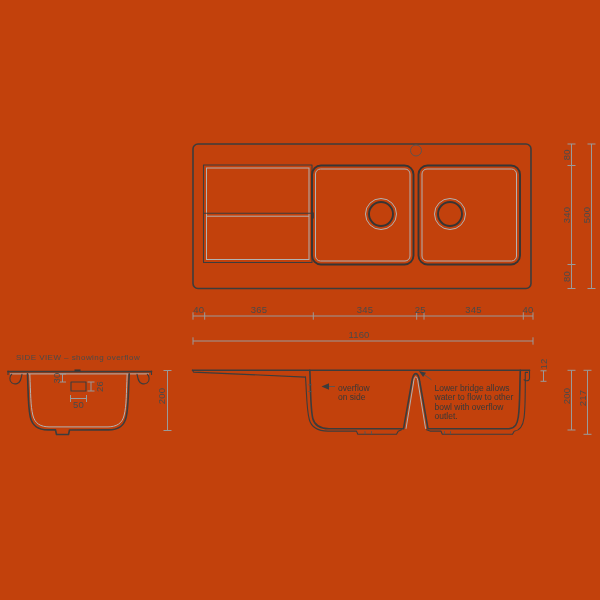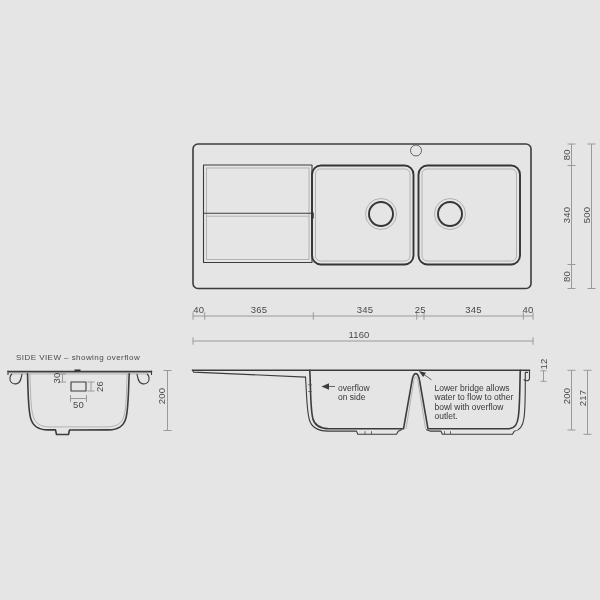--- a/index.html
+++ b/index.html
@@ -1,16 +1,16 @@
 <!DOCTYPE html>
 <html><head>
 <meta charset="utf-8">
 <style>
   html,body{margin:0;padding:0;background:#ffffff;}
-  .canvas{position:relative;width:600px;height:600px;background:#e5e5e5;overflow:hidden;
+  .canvas{position:relative;width:600px;height:600px;background:#c2410c;overflow:hidden;
           font-family:"Liberation Sans",sans-serif;}
   svg{position:absolute;left:0;top:0;}
   .s-main{stroke:#3c3c3c;stroke-width:1.6;fill:none;stroke-linecap:round;stroke-linejoin:round}
   .s-bold{stroke:#353535;stroke-width:1.9;fill:none;stroke-linejoin:round}
   .s-mid{stroke:#3c3c3c;stroke-width:1.1;fill:none;stroke-linecap:round;stroke-linejoin:round}
   .s-thin{stroke:#555555;stroke-width:0.9;fill:none}
   .s-light{stroke:#b2b2b2;stroke-width:1;fill:none}
   .s-dim{stroke:#9a9a9a;stroke-width:1;fill:none}
   .f-dark{fill:#3c3c3c;stroke:none}
   .t-dim{font-size:9.5px;fill:#4a4a4a;letter-spacing:.2px}

